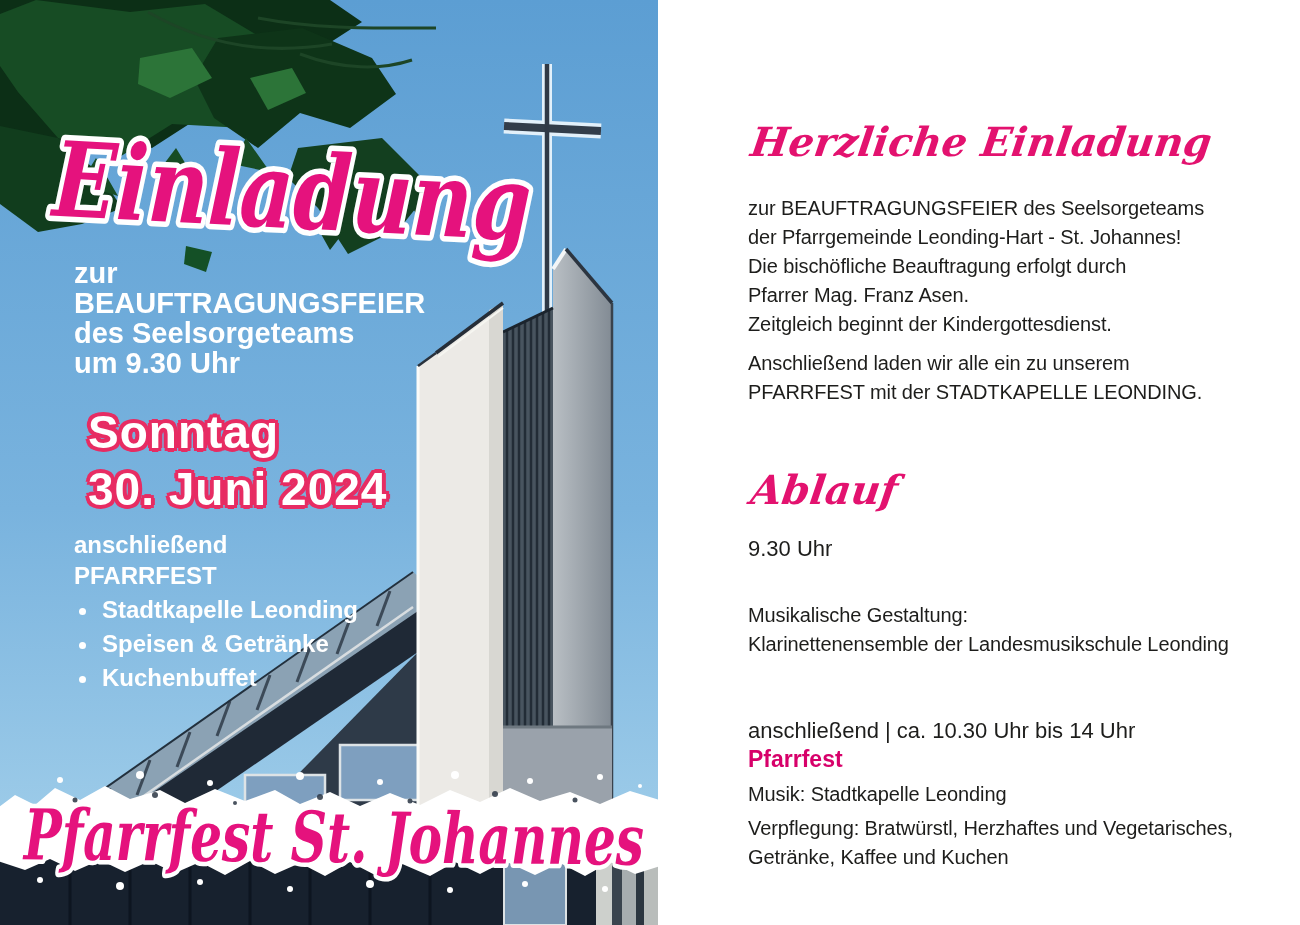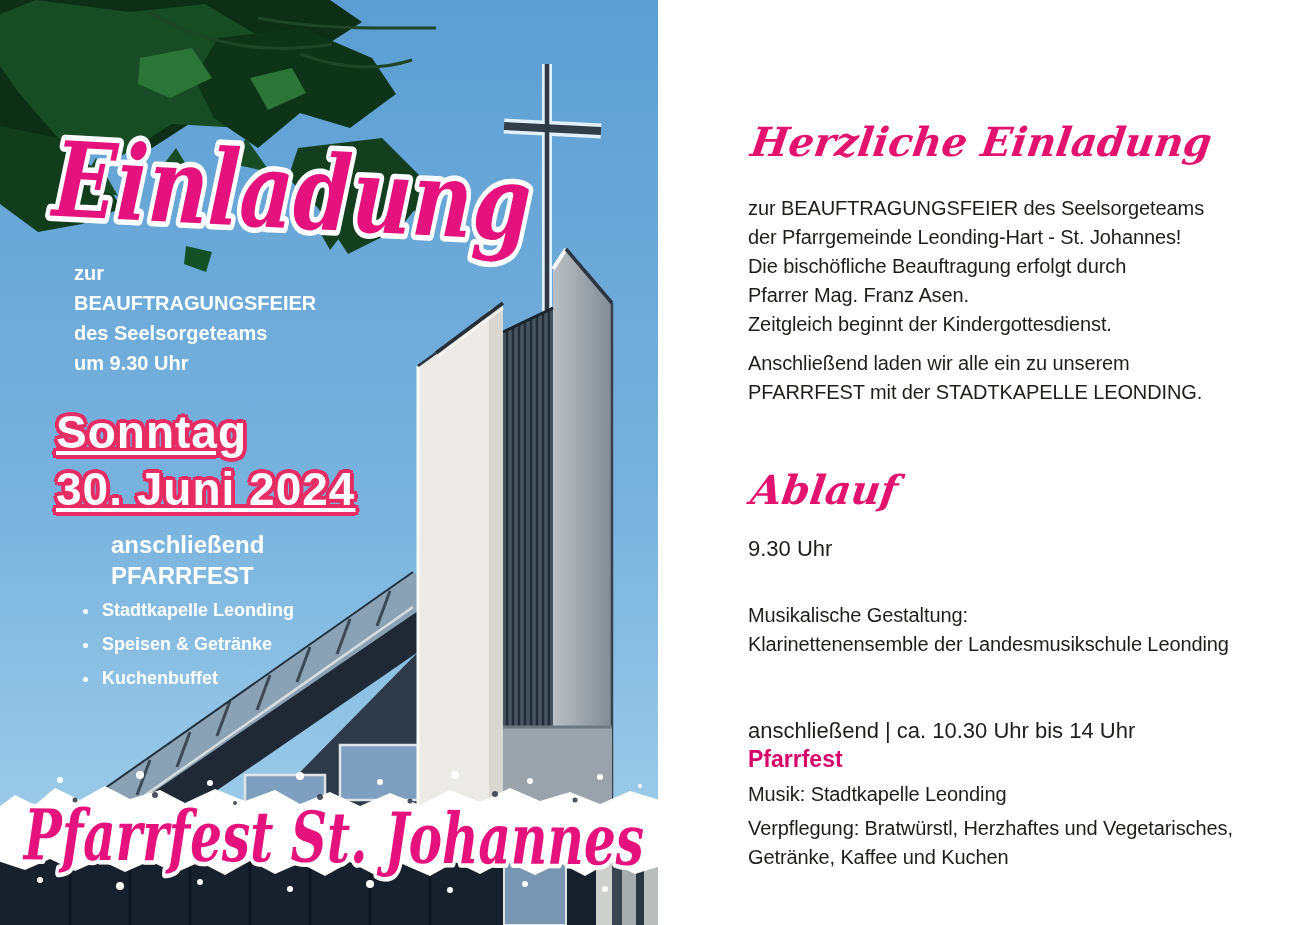--- a/index.html
+++ b/index.html
@@ -11,26 +11,26 @@
   .photo { position:absolute; left:0; top:0; width:658px; height:925px; }
   .photo svg { display:block; width:658px; height:925px; }
 
   .script-big {
     font-family:"DejaVu Serif", serif;
     font-style:italic; font-weight:bold;
     paint-order:stroke; stroke:#ffffff; stroke-linejoin:round; fill:#e5127d;
   }
 
   .overlay { position:absolute; color:#ffffff; }
-  .intro   { left:74px; top:258px; font-size:20px; line-height:30px; font-weight:bold; white-space:pre-line; }
-  .date    { left:56px; top:404px; font-size:46px; line-height:57px; font-weight:bold; letter-spacing:1px;
+  .intro   { left:74px; top:258px; font-size:29px; line-height:30px; font-weight:bold; white-space:pre-line; }
+  .date    { left:88px; top:404px; font-size:46px; line-height:57px; font-weight:bold; letter-spacing:1px;
              text-shadow:-3px -3px 0 #e72c63, 3px -3px 0 #e72c63, -3px 3px 0 #e72c63, 3px 3px 0 #e72c63,
-                         -4px 0 0 #e72c63, 4px 0 0 #e72c63, 0 -4px 0 #e72c63, 0 4px 0 #e72c63;text-decoration:underline; }
-  .after   { left:74px; top:529px; font-size:24px; line-height:31px; font-weight:bold;margin-left:37px; }
-  .bullets { left:72px; top:593px; font-size:18px; line-height:34px; font-weight:bold;
+                         -4px 0 0 #e72c63, 4px 0 0 #e72c63, 0 -4px 0 #e72c63, 0 4px 0 #e72c63; }
+  .after   { left:74px; top:529px; font-size:24px; line-height:31px; font-weight:bold; }
+  .bullets { left:72px; top:593px; font-size:24px; line-height:34px; font-weight:bold;
              margin:0; padding-left:28px; list-style:disc; }
   .bullets li { padding-left:2px; }
 
   
   .details { position:absolute; left:658px; top:0; width:642px; height:925px; background:#ffffff; }
   .details > div { position:absolute; left:90px; }
   .script-head {
     font-family:"DejaVu Serif", serif; font-style:italic; font-weight:bold;
     color:#e3126f; font-size:40px; transform:skewX(-8deg); transform-origin:left bottom;
   }

